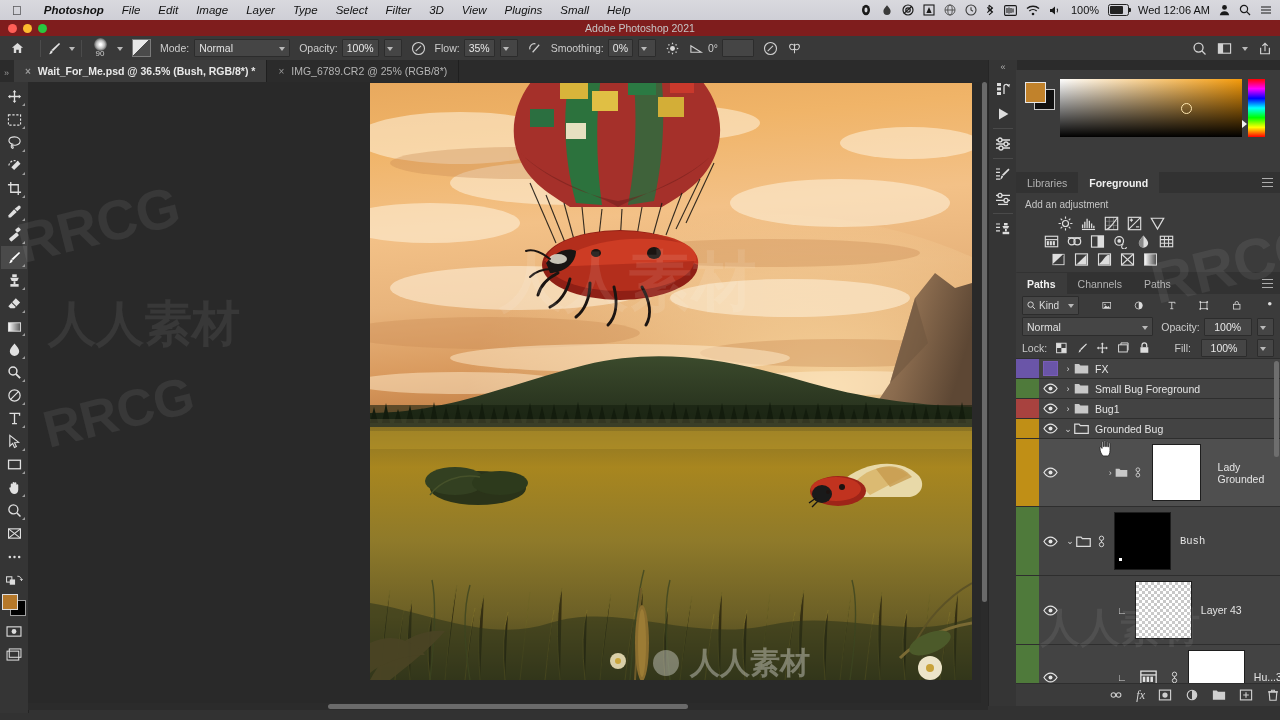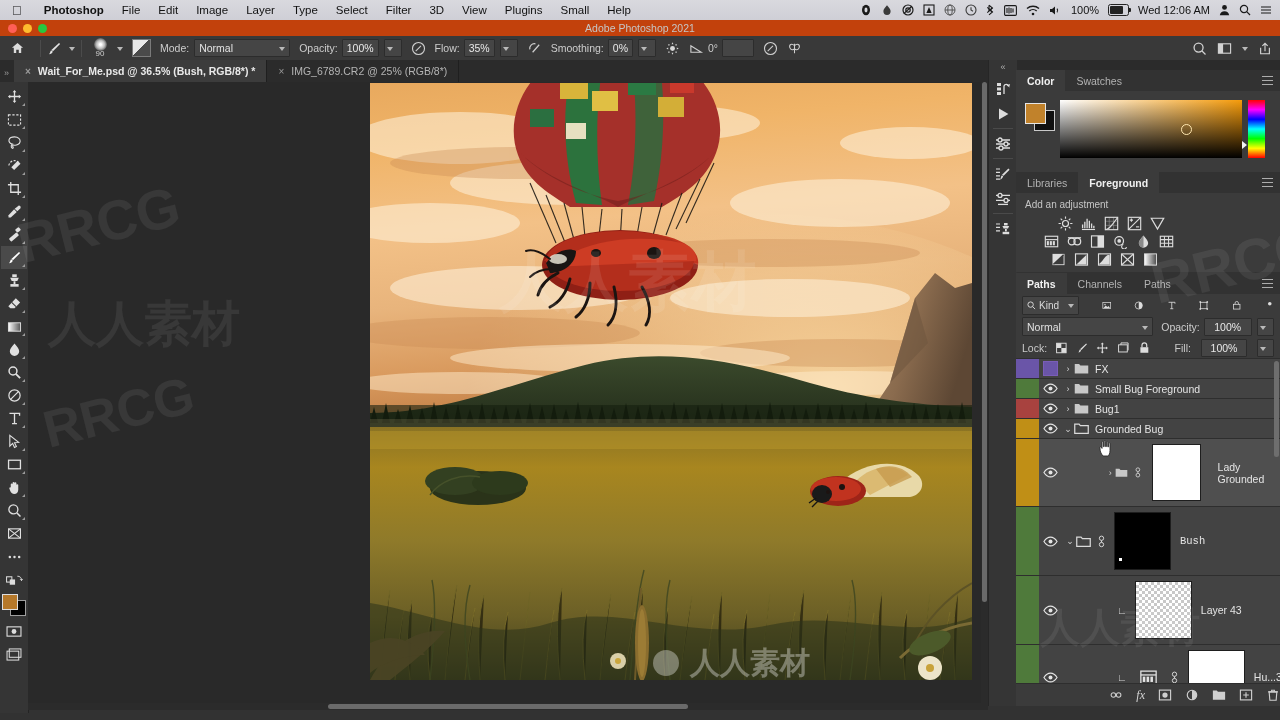--- a/index.html
+++ b/index.html
@@ -4,30 +4,30 @@
 <style>
   html,body{margin:0;padding:0;background:#1e1e1e;}
   body{width:1280px;height:720px;overflow:hidden;font-family:"Liberation Sans",sans-serif;-webkit-font-smoothing:antialiased;}
   #app{position:relative;width:1280px;height:720px;background:#323232;}
 
   
   .macbar{position:absolute;left:0;top:0;width:1280px;height:20px;
     background:linear-gradient(180deg,#d9d9de 0%,#cfcfd6 100%);
     display:flex;align-items:center;font-size:11.5px;color:#111;}
   .macbar .apple{margin:0 13px 0 12px;font-size:13px;line-height:1;}
-  .macbar .mitem{padding:0 9px;white-space:nowrap;}
+  .macbar .mitem{padding:0 9px;white-space:nowrap;font-style:italic;}
   .macbar .mitem.bold{font-weight:bold;}
   .macbar .right{margin-left:auto;display:flex;align-items:center;padding-right:8px;gap:9px;}
   .macbar .right .si{font-size:11px;display:flex;align-items:center;line-height:1;}
   .battico{display:inline-block;width:19px;height:10px;border:1.3px solid #222;border-radius:2.5px;position:relative;}
   .battico:after{content:"";position:absolute;right:-3px;top:3px;width:1.6px;height:4px;background:#222;border-radius:0 1px 1px 0;}
   .battico i{position:absolute;left:1px;top:1px;bottom:1px;width:13px;background:#222;border-radius:1px;display:block;}
 
   
-  .pstitle{position:absolute;left:0;top:20px;width:1280px;height:16px;background:#c2410c;
+  .pstitle{position:absolute;left:0;top:20px;width:1280px;height:16px;background:#7f1d1d;
     color:#c6c6c6;font-size:10.5px;display:flex;align-items:center;justify-content:center;}
   .traffic{position:absolute;left:8px;top:24px;display:flex;gap:6px;}
   .traffic span{width:9px;height:9px;border-radius:50%;display:block;}
   .tl-r{background:#ff5f57;} .tl-y{background:#febc2e;} .tl-g{background:#28c840;}
 
   
   .optbar{position:absolute;left:0;top:36px;width:1280px;height:24px;background:#393939;
     border-bottom:1px solid #262626;display:flex;align-items:center;color:#c8c8c8;font-size:10.5px;}
   .opt-sep{width:1px;height:17px;background:#4b4b4b;margin:0 6px;}
   .homeicon{width:13px;height:12px;margin:0 10px 0 11px;}
@@ -775,33 +775,20 @@
           <path d="M1 3 H5 M1 6.4 H5 M1 9.8 H5" stroke="#ddd" stroke-width="1.2"></path>
           <rect x="9" y="2" width="3.6" height="2.4" fill="#ddd"></rect>
           <path d="M7.4 5 H14.2 L13 7.6 H8.6 Z" fill="#ddd"></path>
           <rect x="10" y="8" width="1.8" height="2.4" fill="#ddd"></rect>
           <rect x="7.6" y="10.8" width="6.6" height="2.4" fill="#ddd"></rect>
         </svg>
       </div>
   </div>
 
   <div class="panel" id="colorpanel">
-    <div class="ptabs">
-      <span class="ptab active">
-          <span>Color</span>
-        </span>
-      <span class="ptab">
-          <span>Swatches</span>
-        </span>
-      <span class="pmenu">
-          <b></b>
-          <b></b>
-          <b></b>
-        </span>
-    </div>
     <div class="colorbody">
       <span class="cp-sw">
         <span class="b"></span>
         <span class="f"></span>
       </span>
       <span class="cp-field"></span>
       <span class="cp-ring"></span>
       <span class="cp-hue"></span>
       <span class="cp-huearrow"></span>
     </div>

